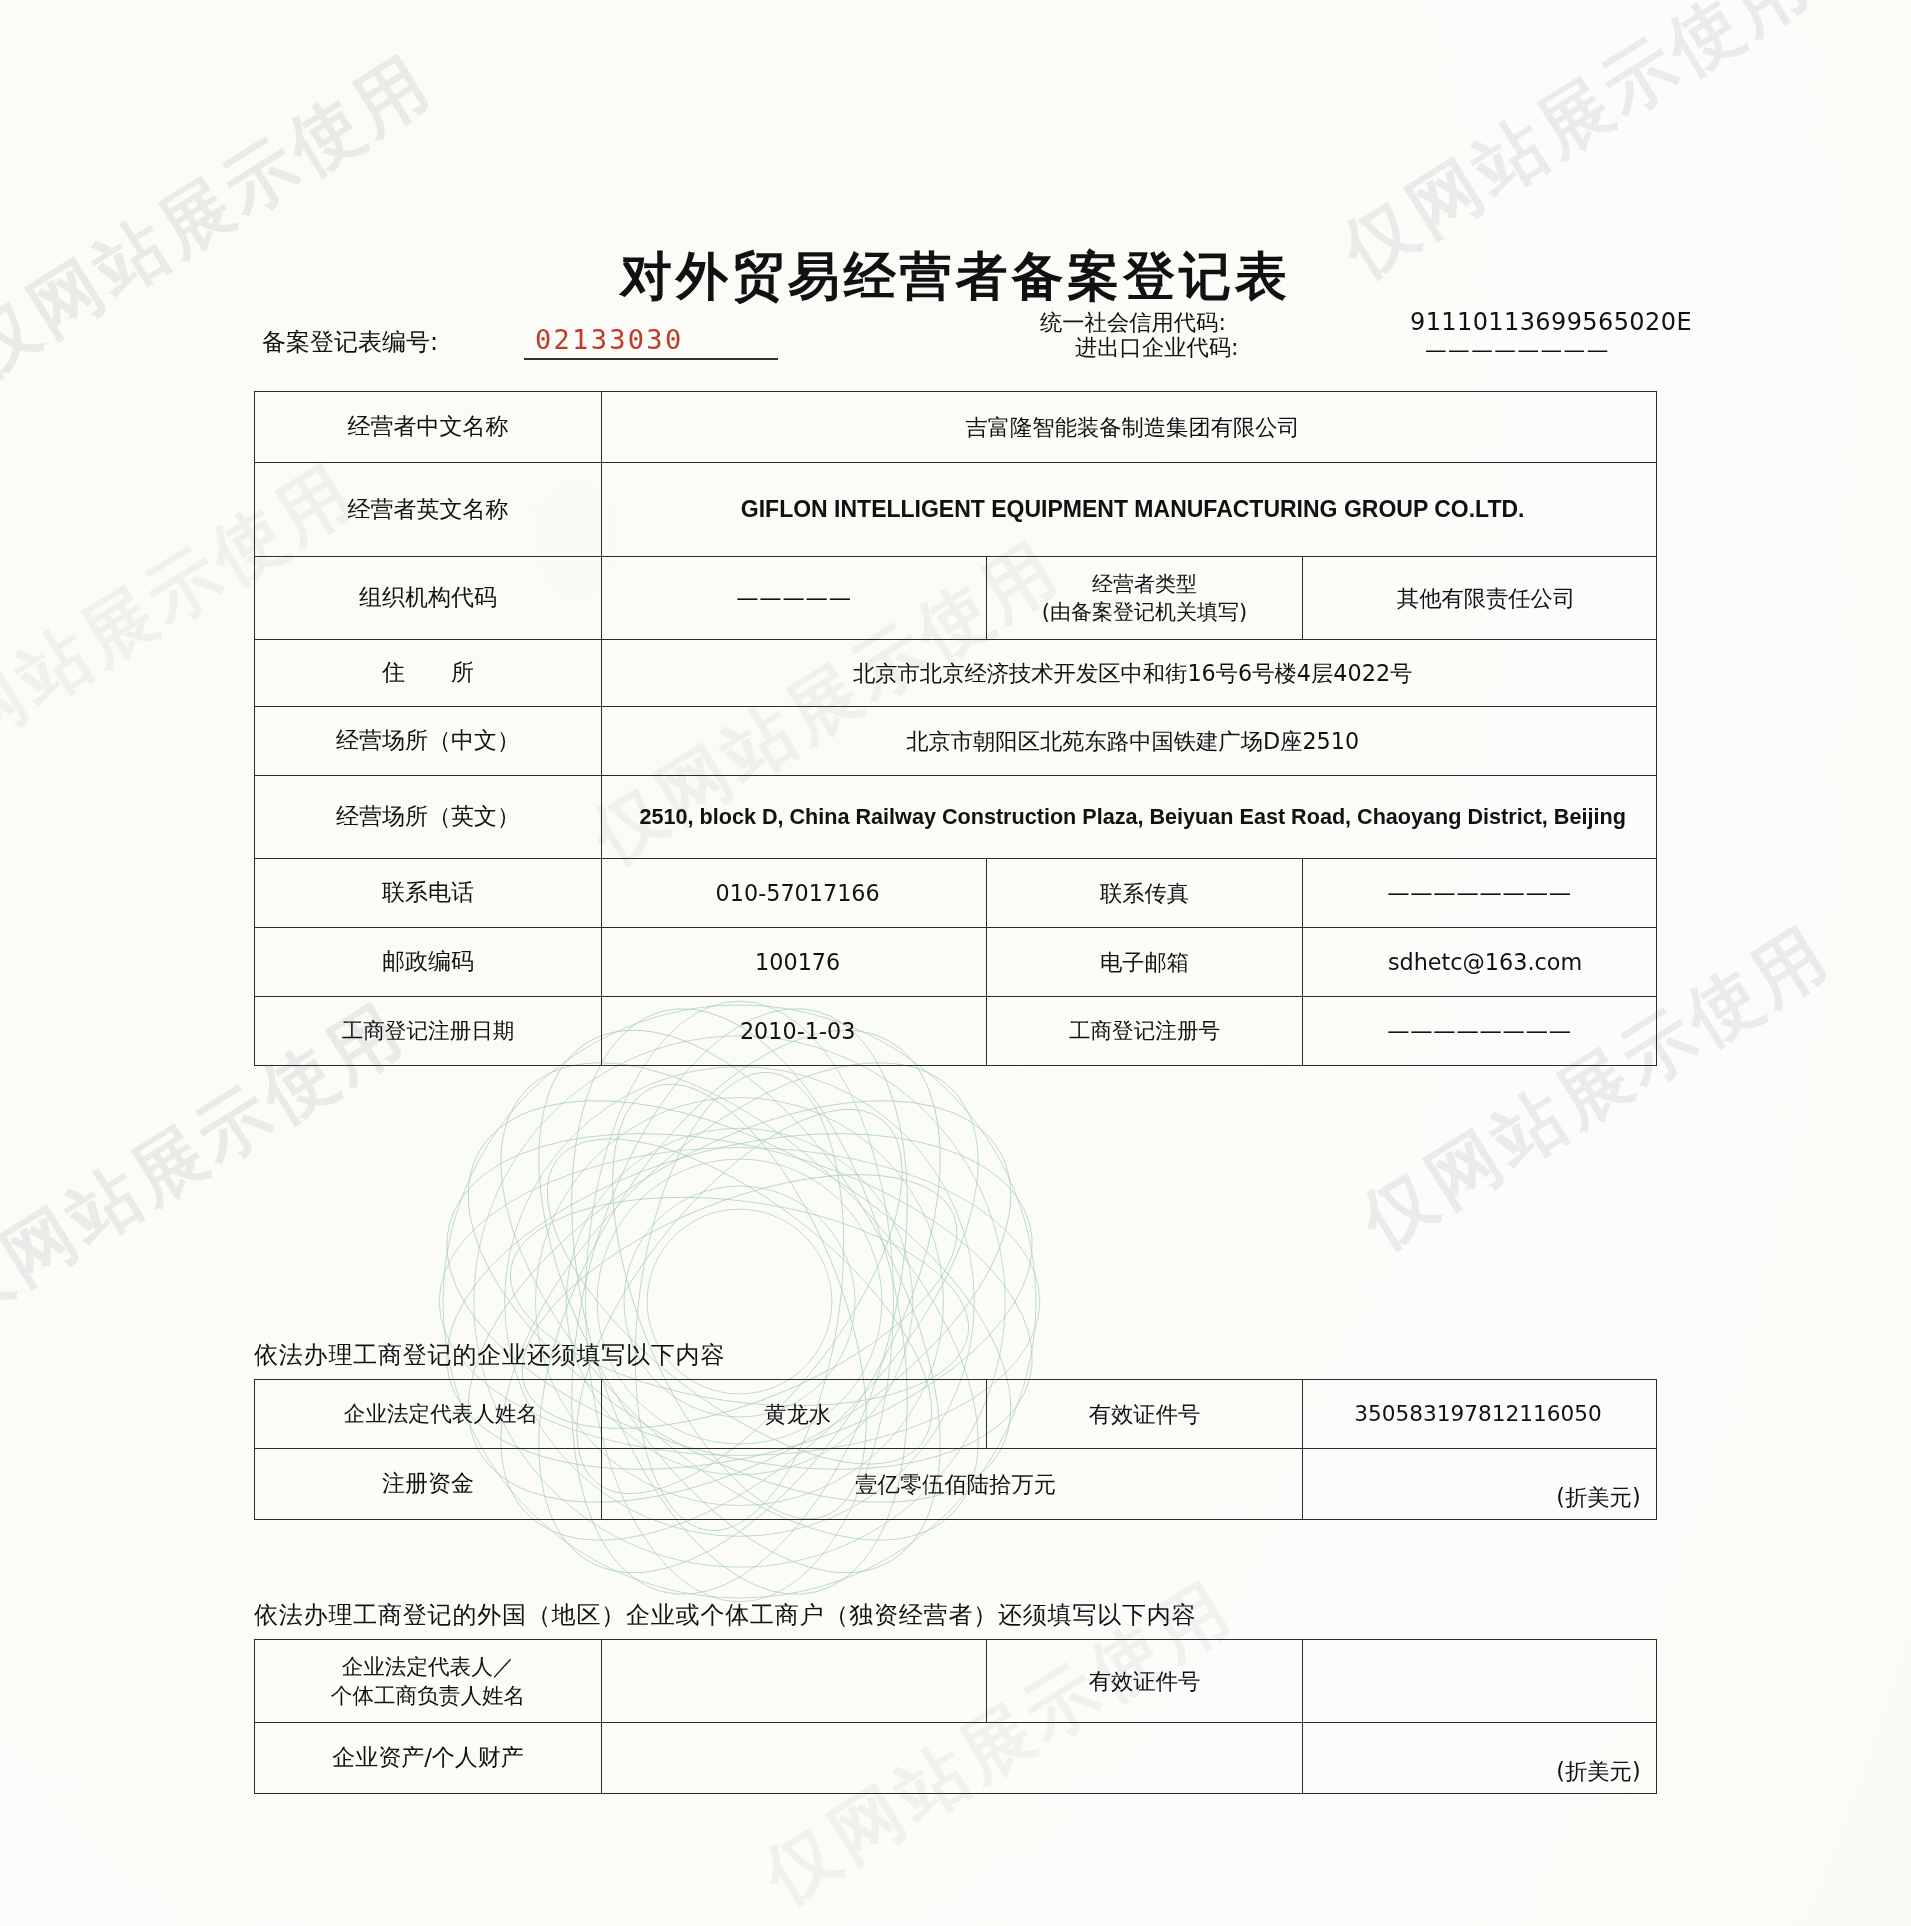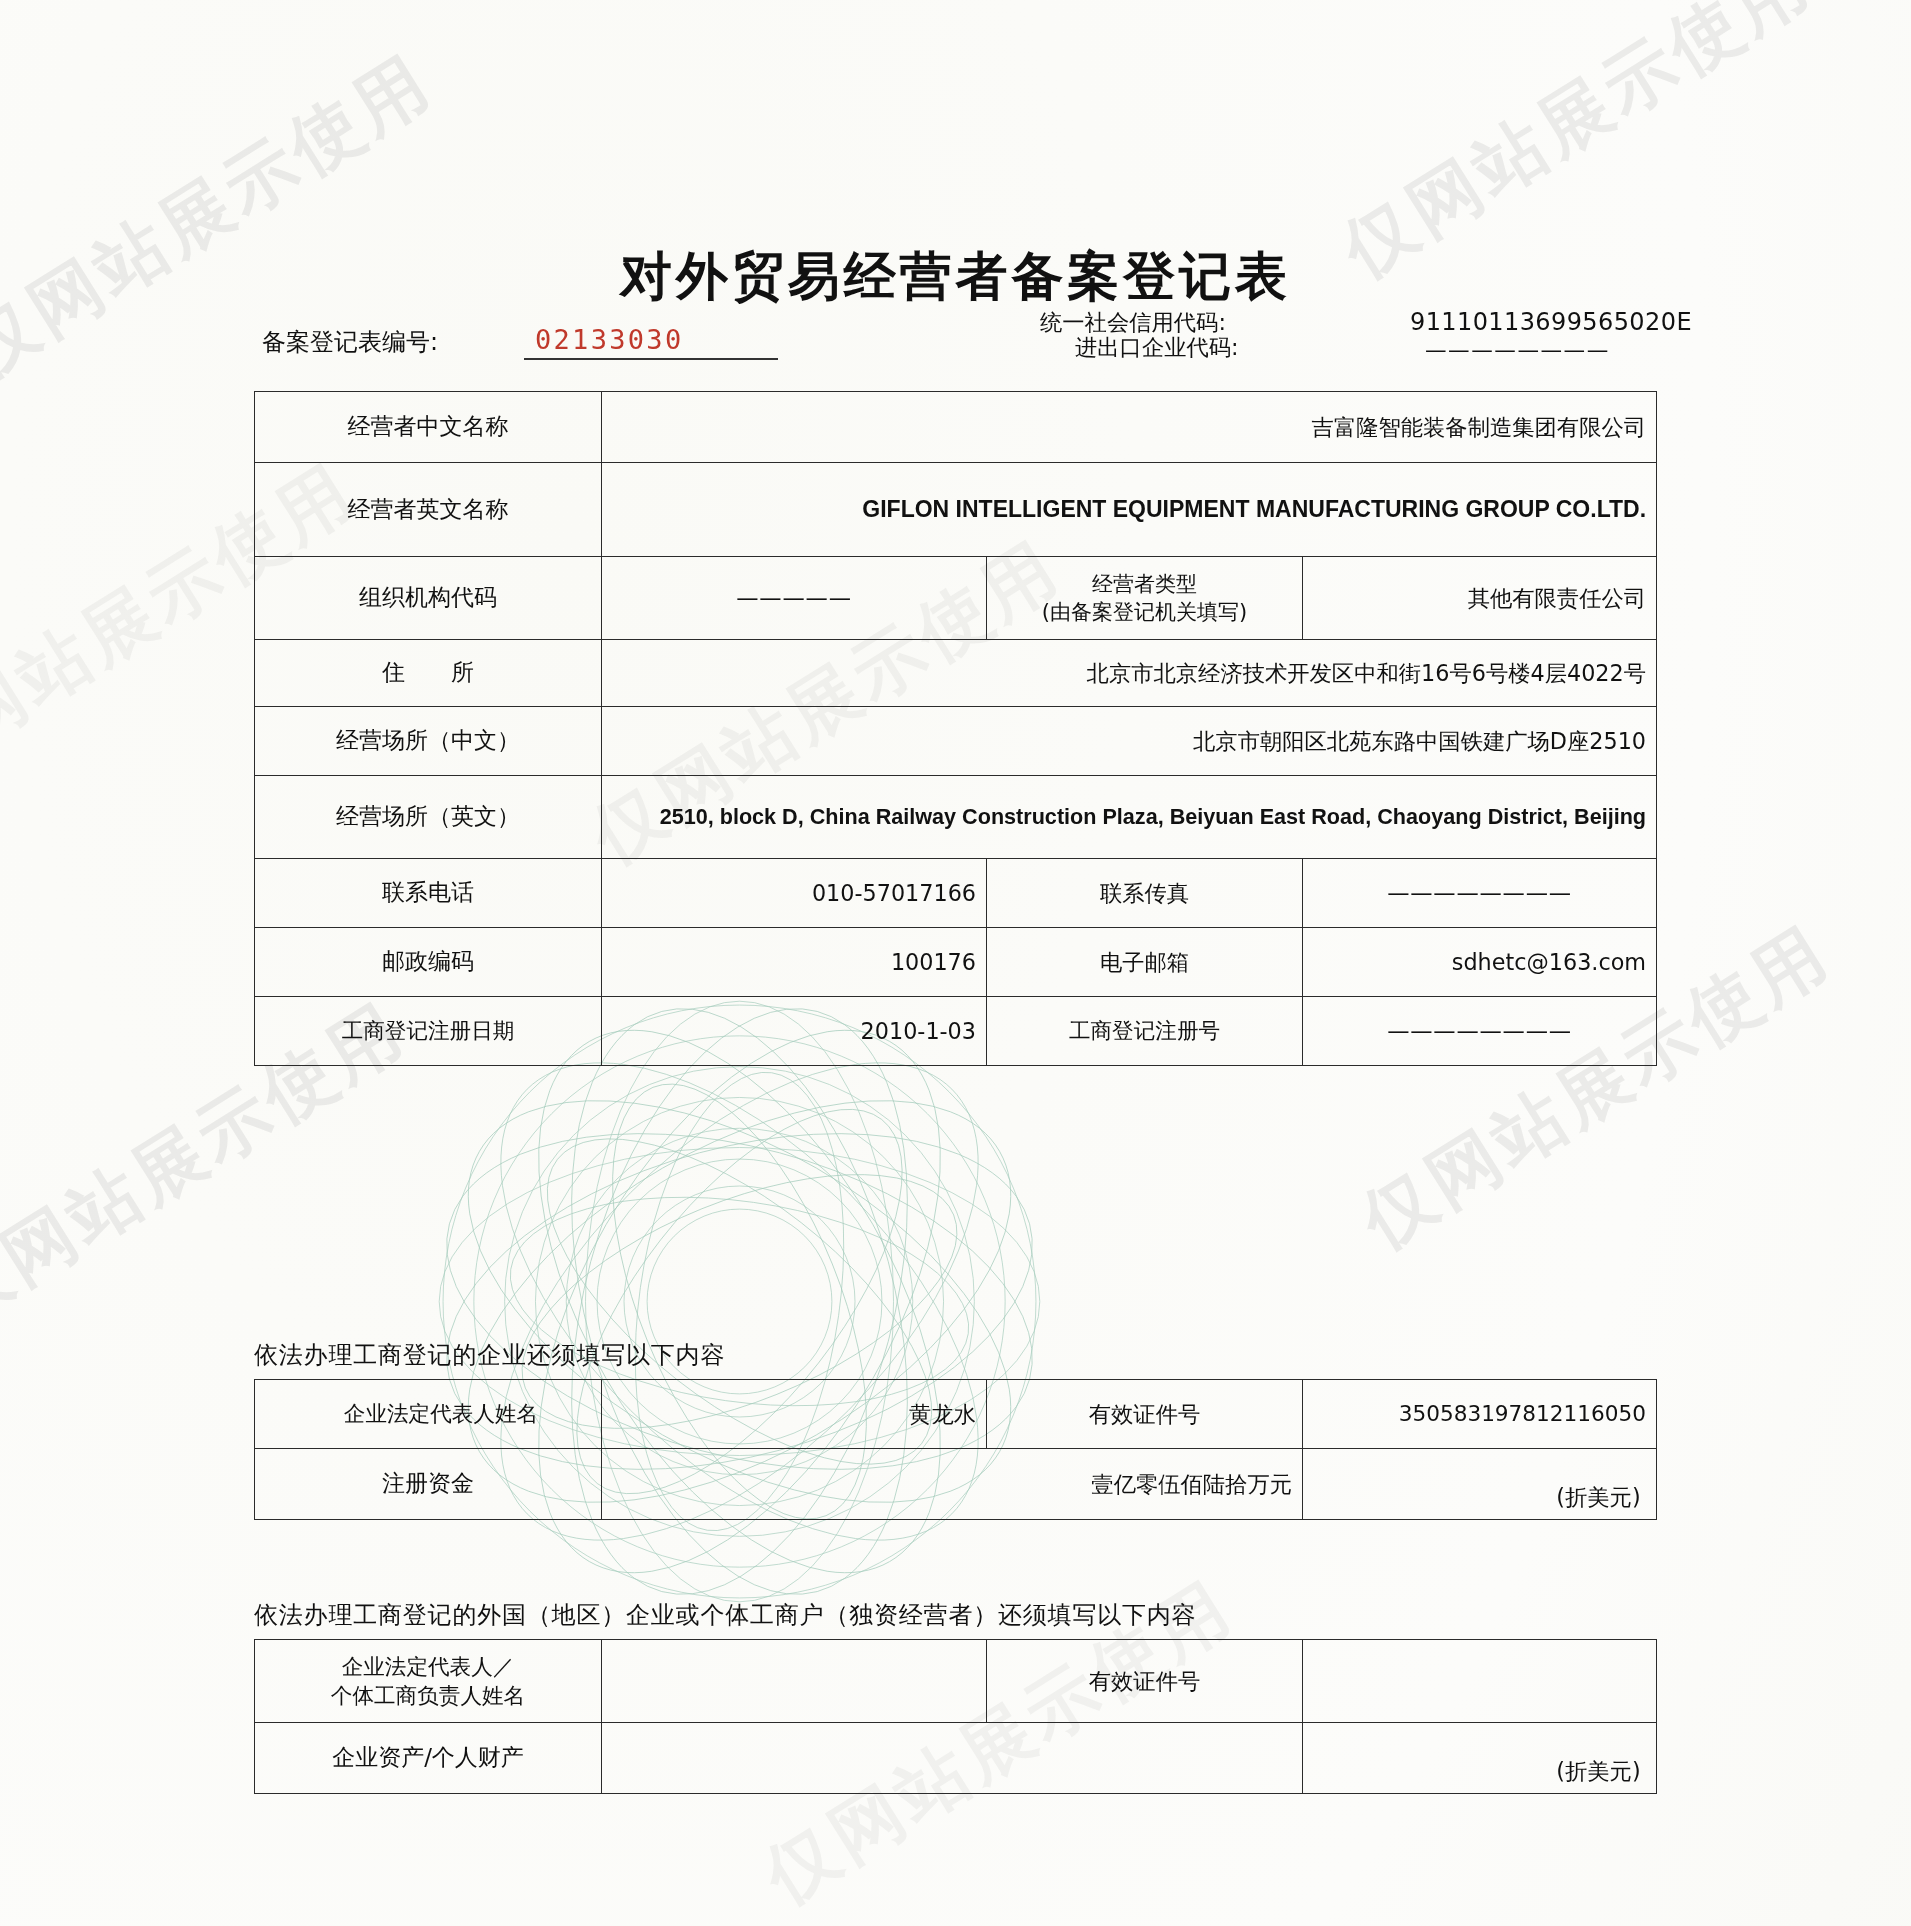--- a/index.html
+++ b/index.html
@@ -148,21 +148,21 @@
     color: #111;
     vertical-align: middle;
     font-family: "DejaVu Sans", sans-serif;
     line-height: 1.35;
   }
   td.lbl {
     text-align: center;
     font-size: 23px;
   }
   td.val {
-    text-align: right;
+    text-align: center;
     padding-left: 17.3px;
   }
   td.val-en {
     font-family: "Liberation Sans", sans-serif;
     font-weight: bold;
     font-size: 23px;
   }
   td.center {
     text-align: center;
   }

